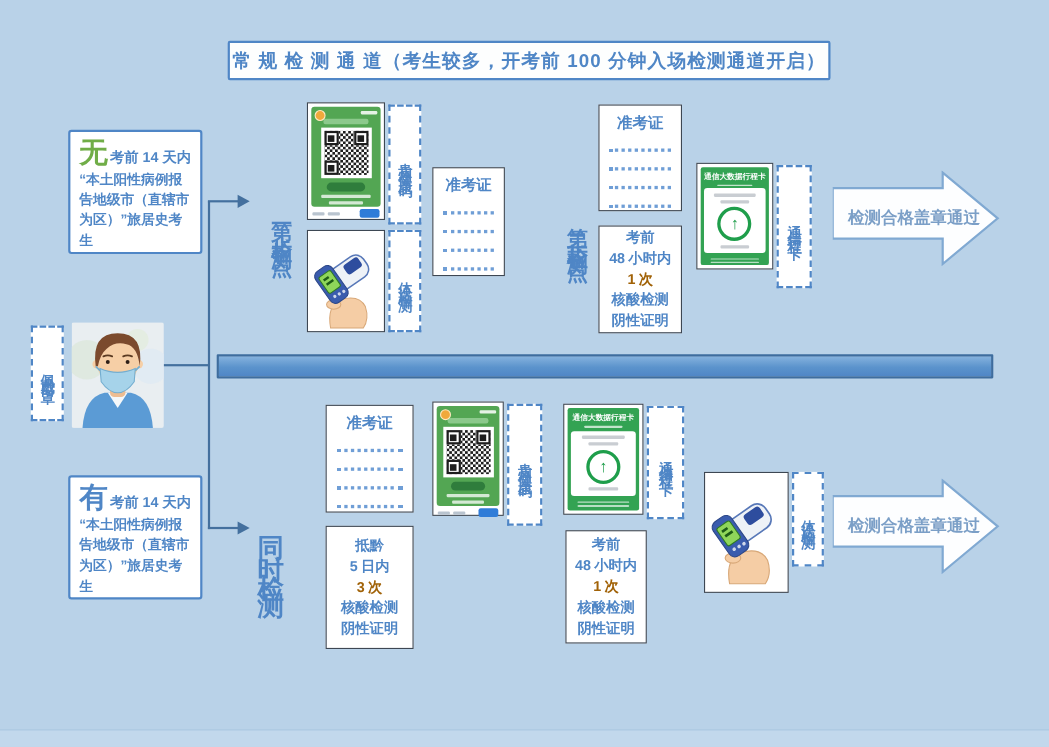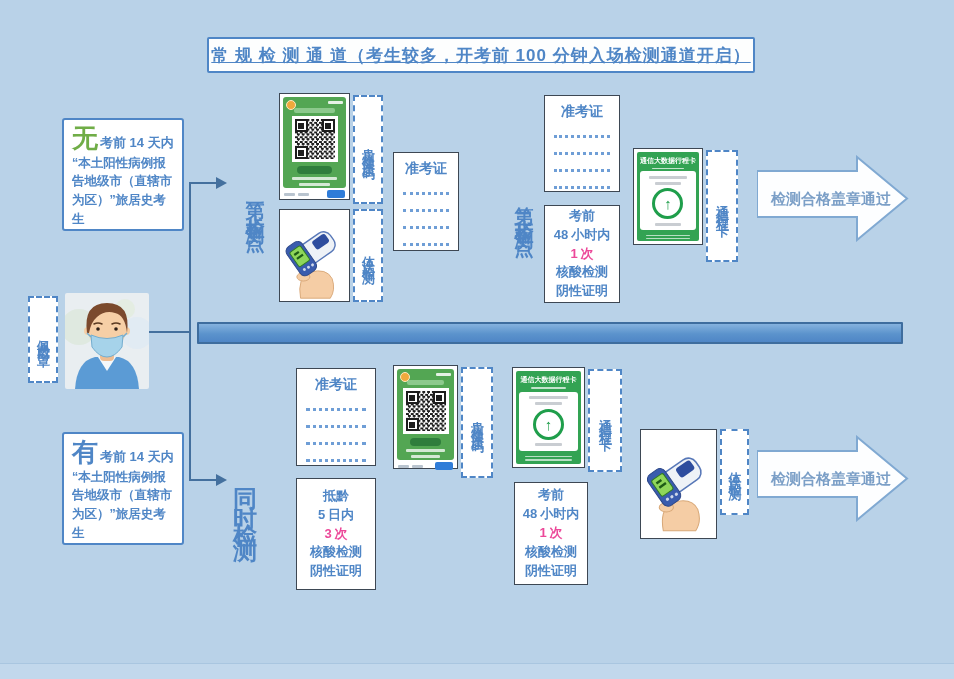--- a/index.html
+++ b/index.html
@@ -2,21 +2,21 @@
 <html><head>
 <meta charset="utf-8">
 <style>
   html,body{margin:0;padding:0;}
   body{font-family:"Liberation Sans","DejaVu Sans",sans-serif;}
   .page{position:relative;width:954px;height:679px;background:#b9d2e8;overflow:hidden;}
   .abs{position:absolute;box-sizing:border-box;}
 
   
   .banner{background:#fdfefe;display:flex;align-items:center;justify-content:center;
-          font-weight:bold;font-size:17px;letter-spacing:1px;border-radius:2px;text-decoration:underline;}
+          font-weight:bold;font-size:17px;letter-spacing:1px;border-radius:2px;}
   .banner-top{left:207px;top:37px;width:548px;height:36px;border:2.5px solid #4f86c6;color:#4f86c6;}
   .banner-bottom{left:196px;top:599px;width:560px;height:41px;border:2.5px solid #6dab47;color:#5ea13c;}
 
   
   .cond-box{background:#fff;border:2.5px solid #4f86c6;border-radius:3px;padding:4px 8px 6px;color:#4f86c6;}
   .cond-no{left:62px;top:118px;width:122px;height:113px;}
   .cond-yes{left:62px;top:432px;width:122px;height:113px;}
   .cond-line1{display:flex;align-items:baseline;font-weight:bold;}
   .kw{font-size:26px;line-height:1.1;}
   .kw-green{color:#70ad47;}
@@ -55,21 +55,21 @@
   .ticket{padding:7px 9px 1px;display:flex;flex-direction:column;}
   .ticket-title{text-align:center;font-weight:bold;font-size:14px;color:#4f86c6;}
   .dotline{border-top:3px dotted #6f9ed6;margin-top:14px;}
   .t1{left:393px;top:152px;width:66px;height:99px;}
   .t2{left:544px;top:95px;width:76px;height:97px;}
   .t3{left:296px;top:368px;width:80px;height:98px;}
 
   
   .nat{display:flex;flex-direction:column;justify-content:center;text-align:center;
        font-weight:bold;font-size:13px;color:#4f86c6;line-height:1.45;}
-  .nat .grn{color:#ec4899;}
+  .nat .grn{color:#a16207;}
   .nat .unit{margin-left:3px;}
   .nat48-top{left:544px;top:205px;width:76px;height:98px;}
   .nat48-bot{left:514px;top:482px;width:74px;height:103px;}
   .nat5d{left:296px;top:478px;width:80px;height:112px;}
 
   
   .hc{padding:3px;display:flex;flex-direction:column;border-width:1px;}
   .hc-top{left:279px;top:93px;width:71px;height:107px;}
   .hc-bot{left:393px;top:365px;width:65px;height:104px;}
   .hc-green{flex:1;background:#53a653;border-radius:3px;position:relative;

